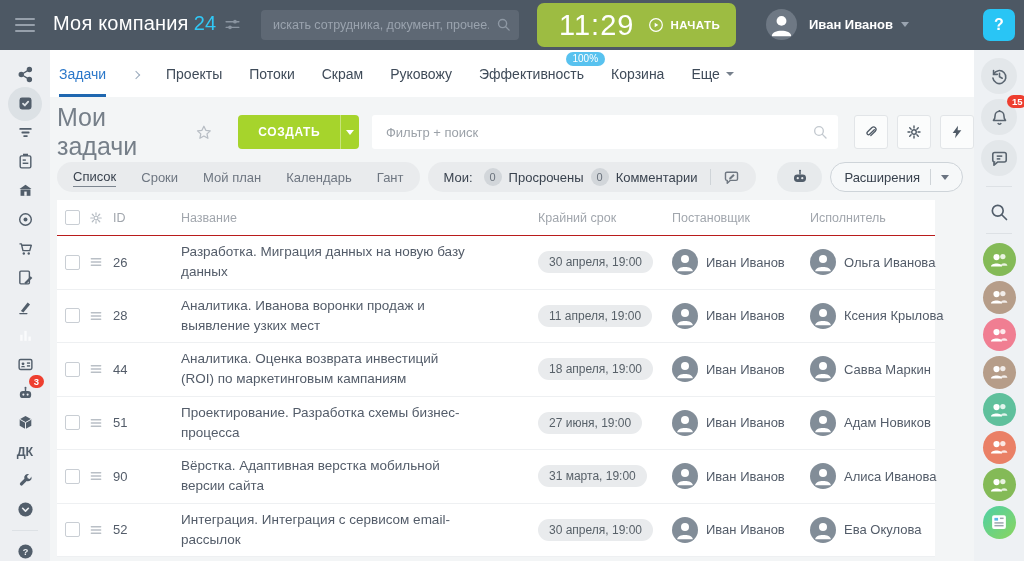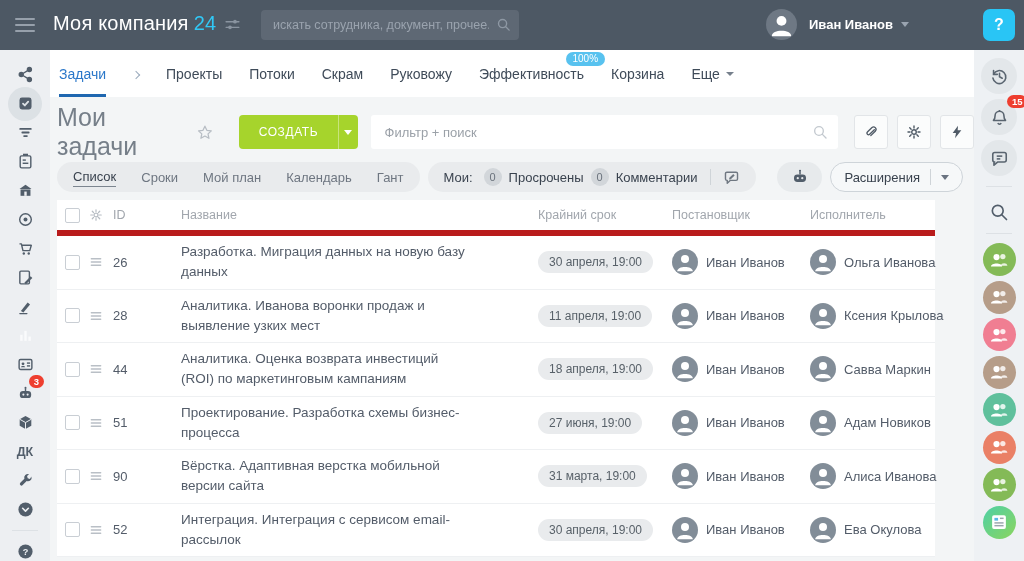--- a/index.html
+++ b/index.html
@@ -70,21 +70,21 @@
   .tab-badge { position:absolute; top:2px; right:-21px; background:#58c2ef; color:#fff; font-size:10px;
     border-radius:9px; padding:2px 7px; line-height:1; }
   .tab .caret { color:#76808c; margin-left:6px; border-top-width:4px; }
 
   .content { position:absolute; top:47px; left:0; right:0; bottom:0; background:#f3f5f6; }
   .title-row { display:flex; align-items:center; padding:14px 0 0 7px; height:56px; }
   .page-title { font-size:25px; color:#767f89; }
   .star { width:19px; height:19px; color:#b7bdc4; margin-left:11px; cursor:pointer; }
   .createbtn { display:flex; align-items:center; height:34px; margin-left:25px; background:#a6d42c;
     border-radius:4px; color:#fff; cursor:pointer; overflow:hidden; }
-  .createbtn .lbl { font-size:12px; font-weight:normal; letter-spacing:.6px; padding:0 20px; }
+  .createbtn .lbl { font-size:12px; font-weight:bold; letter-spacing:.6px; padding:0 20px; }
   .createbtn .split { width:1px; height:34px; background:rgba(255,255,255,.38); }
   .createbtn .dd { width:26px; display:flex; justify-content:center; }
   .filterbox { position:relative; margin-left:13px; width:498px; height:34px; }
   .filterbox input { width:100%; height:100%; border:none; border-radius:3px; background:#fff;
     font-size:13px; color:#535c69; padding:0 34px 0 14px; outline:none; font-family:inherit; }
   .filterbox input::placeholder { color:#9ba1a8; }
   .filterbox .ic { position:absolute; right:10px; top:9px; width:16px; height:16px; color:#c3c9cf; }
   .sqbtns { display:flex; gap:9px; margin-left:16px; }
   .sqbtn { width:34px; height:34px; background:#fbfcfc; border:1px solid #e2e5e8; border-radius:3px;
     display:flex; align-items:center; justify-content:center; cursor:pointer; }
@@ -108,21 +108,21 @@
   .robo-pill .ic { width:18px; height:18px; color:#525e6b; }
   .ext-pill { margin-left:8px; display:flex; align-items:center; height:30px; border:1px solid #ced4d9;
     border-radius:15px; padding:0 13px; background:#f6f8f9; cursor:pointer; }
   .ext-pill .lbl { font-size:13px; color:#39424e; }
   .ext-pill .pdiv { margin:0 10px; }
   .ext-pill .caret { color:#6a7380; }
 
   
   .tbl { margin:8px 0 0 7px; width:878px; background:#fff; }
   .tgrid { display:grid; grid-template-columns:24px 24px 68px 357px 134px 138px 1fr; align-items:center; padding:0 8px; }
-  .thead { height:36px; border-bottom:6px solid #b91c1c; }
+  .thead { height:36px; border-bottom:1px solid #b91c1c; }
   .thead .hlabel { font-size:12.5px; color:#a1a6ad; }
   .thead .ic { width:14px; height:14px; color:#b6bcc3; cursor:pointer; }
   .cb { width:15px; height:15px; border:1px solid #c9ced4; border-radius:2px; background:#fff; cursor:pointer; }
   .trow { height:53.5px; border-bottom:1px solid #eef0f2; }
   .trow .ic.list { width:14px; height:14px; color:#b9bfc6; cursor:pointer; }
   .tid { font-size:13px; color:#535c69; }
   .tname { font-size:13.5px; color:#535c69; line-height:1.5; max-width:285px; cursor:pointer; }
   .dpill { display:inline-block; background:#e9ebed; border-radius:12px; padding:4px 11px;
     font-size:12px; color:#586169; cursor:pointer; }
   .person { display:flex; align-items:center; cursor:pointer; }
@@ -148,20 +148,30 @@
       </svg>
     </span>
   <div class="hsearch">
     <input type="text" placeholder="искать сотрудника, документ, прочее..." style="">
     <span class="ic">
         <svg viewBox="0 0 24 24" fill="none" stroke="currentColor" stroke-width="2.2" stroke-linecap="round">
           <circle cx="10.5" cy="10.5" r="6.5"></circle>
           <line x1="15.6" y1="15.6" x2="21" y2="21"></line>
         </svg>
       </span>
+  </div>
+  <div class="timer">
+    <span class="timer-time">11:29</span>
+    <span class="ic timer-play">
+        <svg viewBox="0 0 24 24" fill="none" stroke="currentColor" stroke-width="1.8">
+          <circle cx="12" cy="12" r="9.5"></circle>
+          <path d="M10 8.5 L15.5 12 L10 15.5 Z" fill="currentColor" stroke="none"></path>
+        </svg>
+      </span>
+    <span class="timer-act">НАЧАТЬ</span>
   </div>
   <div class="huser">
     <span class="hava ic">
         <svg viewBox="0 0 24 24">
           <circle cx="12" cy="9.2" r="3.8" fill="#fff"></circle>
           <path d="M4.5 21 c0-5.5 15-5.5 15 0 z" fill="#fff"></path>
         </svg>
       </span>
     <span class="huser-name">Иван Иванов</span>
     <span class="caret"></span>

